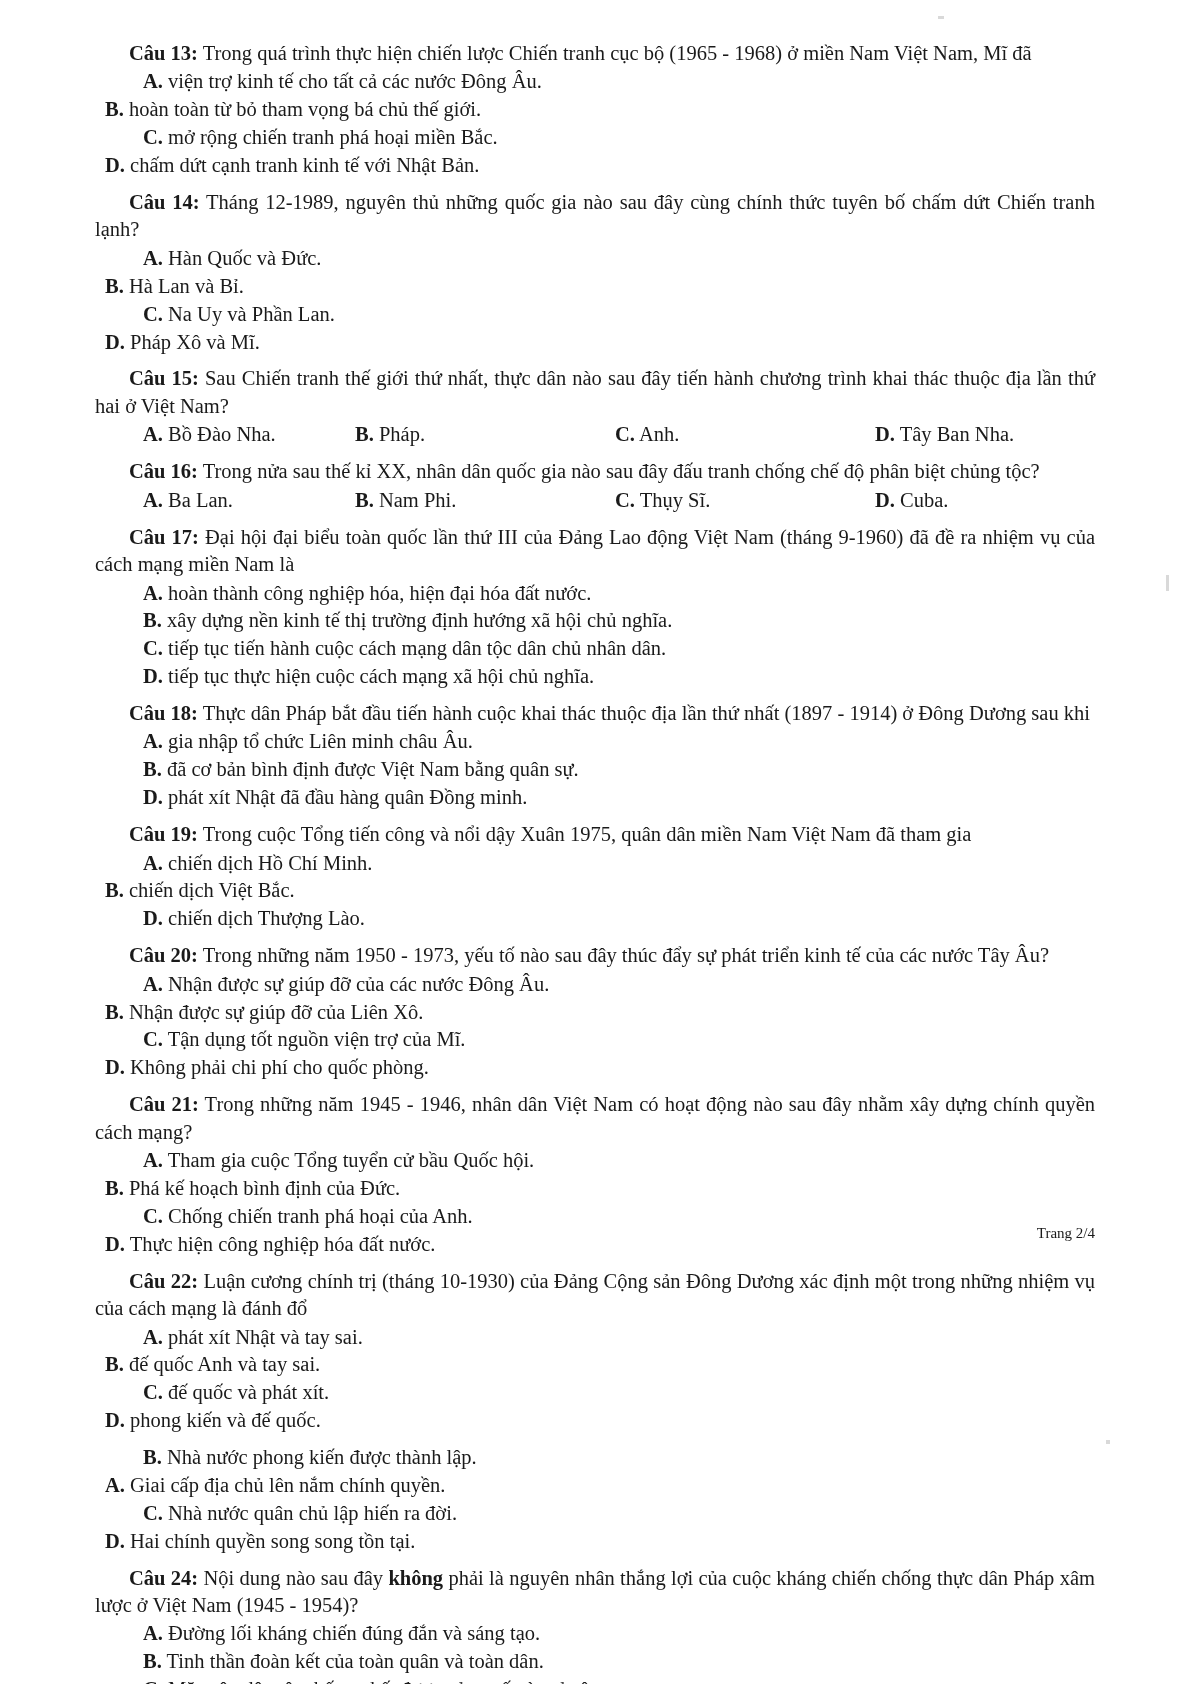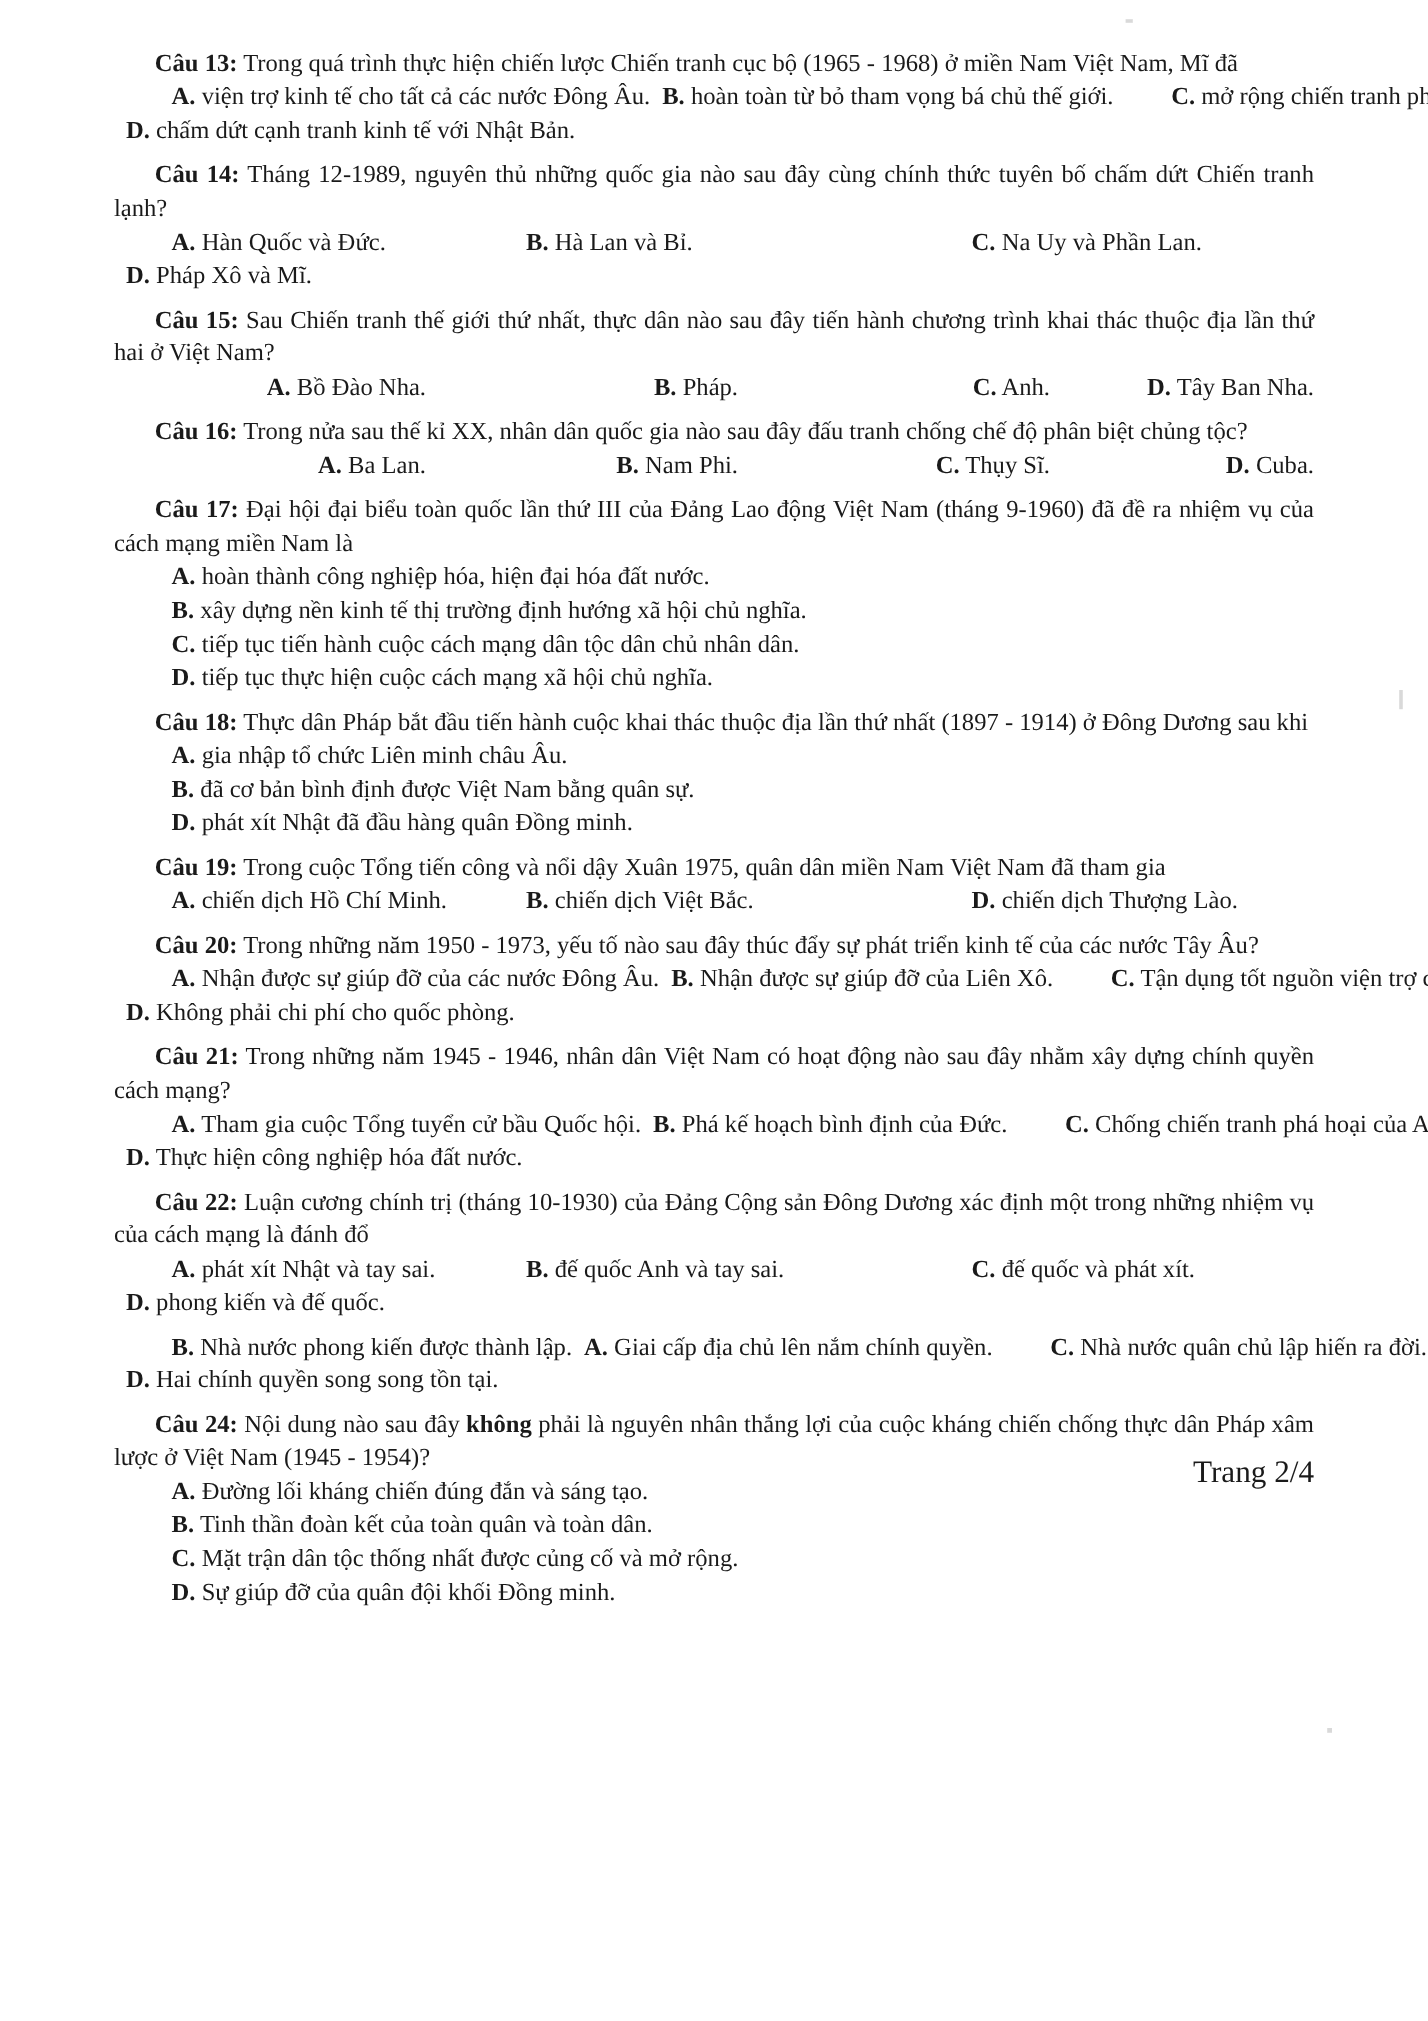--- a/index.html
+++ b/index.html
@@ -51,44 +51,43 @@
     white-space: nowrap;
   }
   .opt .lbl {
     font-weight: bold;
   }
   .opts-stack .opt {
     padding-left: 48px;
   }
   .opts-grid2 {
     display: grid;
-    grid-template-columns: 1fr 1fr 1fr;
+    grid-template-columns: 1fr;
   }
   .opts-grid2 .opt {
     padding-left: 48px;
   }
   .opts-grid2 .opt:nth-child(2n) {
     padding-left: 10px;
   }
   .opts-grid4 {
     display: grid;
     grid-template-columns: 26% 26% 26% 22%;
-    text-align: right;
   }
   .opts-grid4 .opt {
     padding-left: 0;
   }
   .opts-grid4 .opt:nth-child(1) {
     padding-left: 48px;
   }
   .footer {
     position: absolute;
     right: 95px;
     bottom: 46px;
-    font-size: 26px;
+    font-size: 15px;
   }
   .speck {
     position: absolute;
     background: #b9b9b9;
     opacity: .55;
   }
 </style>
 </head>
 <body>
 

